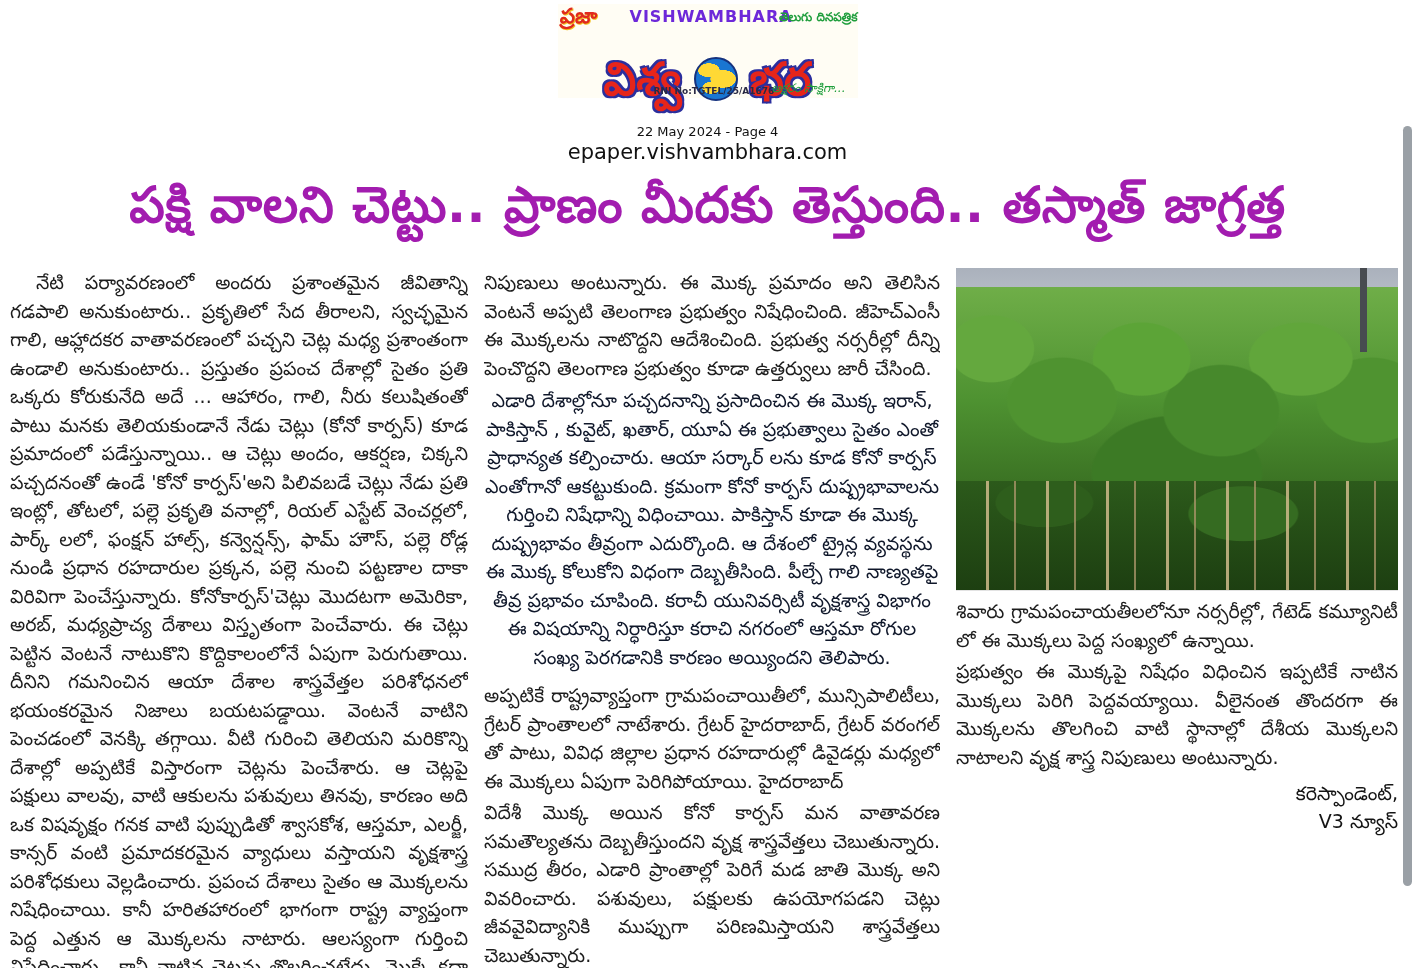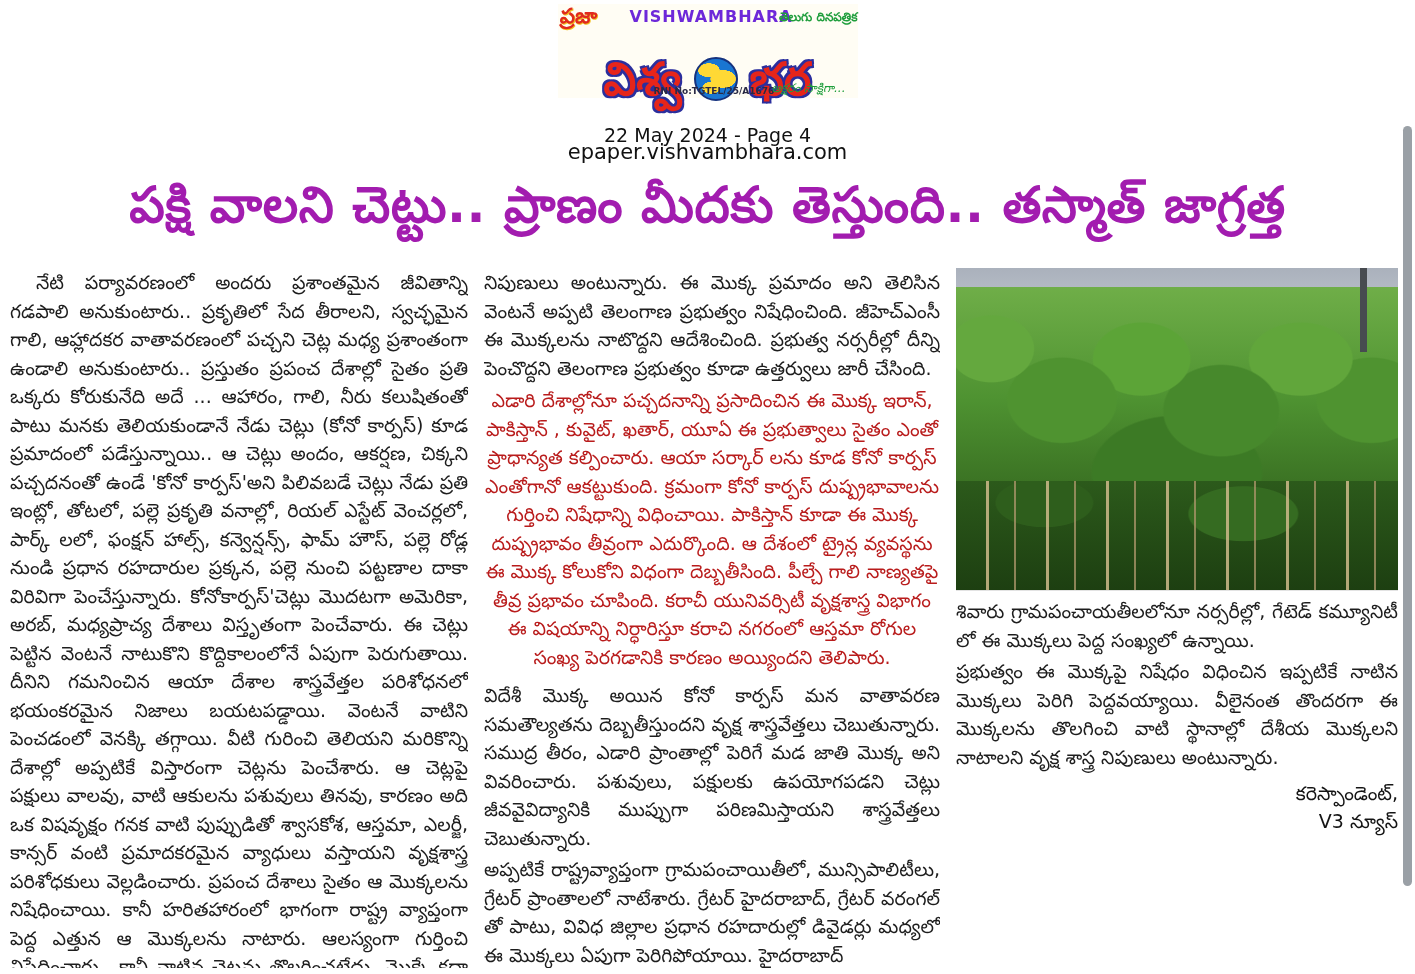--- a/index.html
+++ b/index.html
@@ -59,21 +59,21 @@
   .slogan {
     position: absolute; bottom: 0; right: 12px;
     font-size: 12px; font-style: italic; color: #1f9e3c;
   }
   .site-line {
     position: absolute; top: 100px; left: 0; right: 0;
     text-align: center; font-size: 21px; color: #111111; margin-top: 40px;
   }
   .date-line {
     position: absolute; top: 124px; left: 0; right: 0;
-    text-align: center; font-size: 19px; color: #111111;
+    text-align: center; font-size: 13px; color: #111111;
   }
 
   
   .headline {
     position: absolute; top: 160px; left: 8px; right: 8px; height: 92px;
     font-size: 50px; font-weight: bold; color: #a21caf;
     text-align: center; white-space: nowrap; overflow: hidden;
     line-height: 90px; letter-spacing: 0.5px;
   }
 
@@ -85,21 +85,21 @@
   }
   .col { overflow: hidden; }
   .para {
     font-size: 19px; line-height: 28.5px;
     text-align: justify; color: #1d1d1d;
   }
   .para.indent { text-indent: 26px; }
   .para + .para { margin-top: 3px; }
   .red-block {
     font-size: 19px; line-height: 28.5px;
-    text-align: center; color: #b91c1c;
+    text-align: center; color: #0f172a;
     margin: 4px 0 10px 0;
   }
 
   
   .photo {
     position: relative; width: 100%; height: 322px;
     overflow: hidden; background: #35691f;
     outline: 1px solid #e3e3e3;
     margin-bottom: 7px;
   }
@@ -169,22 +169,22 @@
 
 <div class="article">
 
   <div class="col">
     <p class="para indent">నేటి పర్యావరణంలో అందరు ప్రశాంతమైన జీవితాన్ని గడపాలి అనుకుంటారు.. ప్రకృతిలో సేద తీరాలని, స్వచ్ఛమైన గాలి, ఆహ్లాదకర వాతావరణంలో పచ్చని చెట్ల మధ్య ప్రశాంతంగా ఉండాలి అనుకుంటారు.. ప్రస్తుతం ప్రపంచ దేశాల్లో సైతం ప్రతి ఒక్కరు కోరుకునేది అదే ... ఆహారం, గాలి, నీరు కలుషితంతో పాటు మనకు తెలియకుండానే నేడు చెట్లు (కోనో కార్పస్) కూడ ప్రమాదంలో పడేస్తున్నాయి.. ఆ చెట్లు అందం, ఆకర్షణ, చిక్కని పచ్చదనంతో ఉండే 'కోనో కార్పస్'అని పిలివబడే చెట్లు నేడు ప్రతి ఇంట్లో, తోటలో, పల్లె ప్రకృతి వనాల్లో, రియల్ ఎస్టేట్ వెంచర్లలో, పార్క్ లలో, ఫంక్షన్ హాల్స్, కన్వెన్షన్స్, ఫామ్ హౌస్, పల్లె రోడ్ల నుండి ప్రధాన రహదారుల ప్రక్కన, పల్లె నుంచి పట్టణాల దాకా విరివిగా పెంచేస్తున్నారు. కోనోకార్పస్'చెట్లు మొదటగా అమెరికా, అరబ్, మధ్యప్రాచ్య దేశాలు విస్తృతంగా పెంచేవారు. ఈ చెట్లు పెట్టిన వెంటనే నాటుకొని కొద్దికాలంలోనే ఏపుగా పెరుగుతాయి. దీనిని గమనించిన ఆయా దేశాల శాస్త్రవేత్తల పరిశోధనలో భయంకరమైన నిజాలు బయటపడ్డాయి. వెంటనే వాటిని పెంచడంలో వెనక్కి తగ్గాయి. వీటి గురించి తెలియని మరికొన్ని దేశాల్లో అప్పటికే విస్తారంగా చెట్లను పెంచేశారు. ఆ చెట్లపై పక్షులు వాలవు, వాటి ఆకులను పశువులు తినవు, కారణం అది ఒక విషవృక్షం గనక వాటి పుప్పుడితో శ్వాసకోశ, ఆస్తమా, ఎలర్జీ, కాన్సర్ వంటి ప్రమాదకరమైన వ్యాధులు వస్తాయని వృక్షశాస్త్ర పరిశోధకులు వెల్లడించారు. ప్రపంచ దేశాలు సైతం ఆ మొక్కలను నిషేధించాయి. కానీ హరితహారంలో భాగంగా రాష్ట్ర వ్యాప్తంగా పెద్ద ఎత్తున ఆ మొక్కలను నాటారు. ఆలస్యంగా గుర్తించి నిషేధించారు.. కానీ నాటిన చెట్లను తొలగించట్లేదు, మొక్కే కదా అని చూడకుండా పీకేయడమే తక్షణ పరిష్కారం అని మరికొంతమంది వృక్ష శాస్త్ర</p>
   </div>
 
   <div class="col">
     <p class="para">నిపుణులు అంటున్నారు. ఈ మొక్క ప్రమాదం అని తెలిసిన వెంటనే అప్పటి తెలంగాణ ప్రభుత్వం నిషేధించింది. జీహెచ్ఎంసీ ఈ మొక్కలను నాటొద్దని ఆదేశించింది. ప్రభుత్వ నర్సరీల్లో దీన్ని పెంచొద్దని తెలంగాణ ప్రభుత్వం కూడా ఉత్తర్వులు జారీ చేసింది.</p>
     <p class="red-block">ఎడారి దేశాల్లోనూ పచ్చదనాన్ని ప్రసాదించిన ఈ మొక్క ఇరాన్, పాకిస్తాన్ , కువైట్, ఖతార్, యూఏ ఈ ప్రభుత్వాలు సైతం ఎంతో ప్రాధాన్యత కల్పించారు. ఆయా సర్కార్ లను కూడ కోనో కార్పస్ ఎంతోగానో ఆకట్టుకుంది. క్రమంగా కోనో కార్పస్ దుష్ప్రభావాలను గుర్తించి నిషేధాన్ని విధించాయి. పాకిస్తాన్ కూడా ఈ మొక్క దుష్ప్రభావం తీవ్రంగా ఎదుర్కొంది. ఆ దేశంలో ట్రైన్ల వ్యవస్థను ఈ మొక్క కోలుకోని విధంగా దెబ్బతీసింది. పీల్చే గాలి నాణ్యతపై తీవ్ర ప్రభావం చూపింది. కరాచీ యునివర్సిటీ వృక్షశాస్త్ర విభాగం ఈ విషయాన్ని నిర్ధారిస్తూ కరాచి నగరంలో ఆస్తమా రోగుల సంఖ్య పెరగడానికి కారణం అయ్యిందని తెలిపారు.</p>
+    <p class="para">అప్పటికే రాష్ట్రవ్యాప్తంగా గ్రామపంచాయితీలో, మున్సిపాలిటీలు, గ్రేటర్ ప్రాంతాలలో నాటేశారు. గ్రేటర్ హైదరాబాద్, గ్రేటర్ వరంగల్ తో పాటు, వివిధ జిల్లాల ప్రధాన రహదారుల్లో డివైడర్లు మధ్యలో ఈ మొక్కలు ఏపుగా పెరిగిపోయాయి. హైదరాబాద్</p>
     <p class="para">విదేశీ మొక్క అయిన కోనో కార్పస్ మన వాతావరణ సమతౌల్యతను దెబ్బతీస్తుందని వృక్ష శాస్త్రవేత్తలు చెబుతున్నారు. సముద్ర తీరం, ఎడారి ప్రాంతాల్లో పెరిగే మడ జాతి మొక్క అని వివరించారు. పశువులు, పక్షులకు ఉపయోగపడని చెట్లు జీవవైవిద్యానికి ముప్పుగా పరిణమిస్తాయని శాస్త్రవేత్తలు చెబుతున్నారు.</p>
-    <p class="para">అప్పటికే రాష్ట్రవ్యాప్తంగా గ్రామపంచాయితీలో, మున్సిపాలిటీలు, గ్రేటర్ ప్రాంతాలలో నాటేశారు. గ్రేటర్ హైదరాబాద్, గ్రేటర్ వరంగల్ తో పాటు, వివిధ జిల్లాల ప్రధాన రహదారుల్లో డివైడర్లు మధ్యలో ఈ మొక్కలు ఏపుగా పెరిగిపోయాయి. హైదరాబాద్</p>
   </div>
 
   <div class="col">
     <div class="photo">
       <div class="photo-sky"></div>
       <div class="photo-canopy"></div>
       <div class="photo-lower"></div>
       <div class="photo-pole"></div>
     </div>
     <p class="para">శివారు గ్రామపంచాయతీలలోనూ నర్సరీల్లో, గేటెడ్ కమ్యూనిటీ లో ఈ మొక్కలు పెద్ద సంఖ్యలో ఉన్నాయి.</p>

